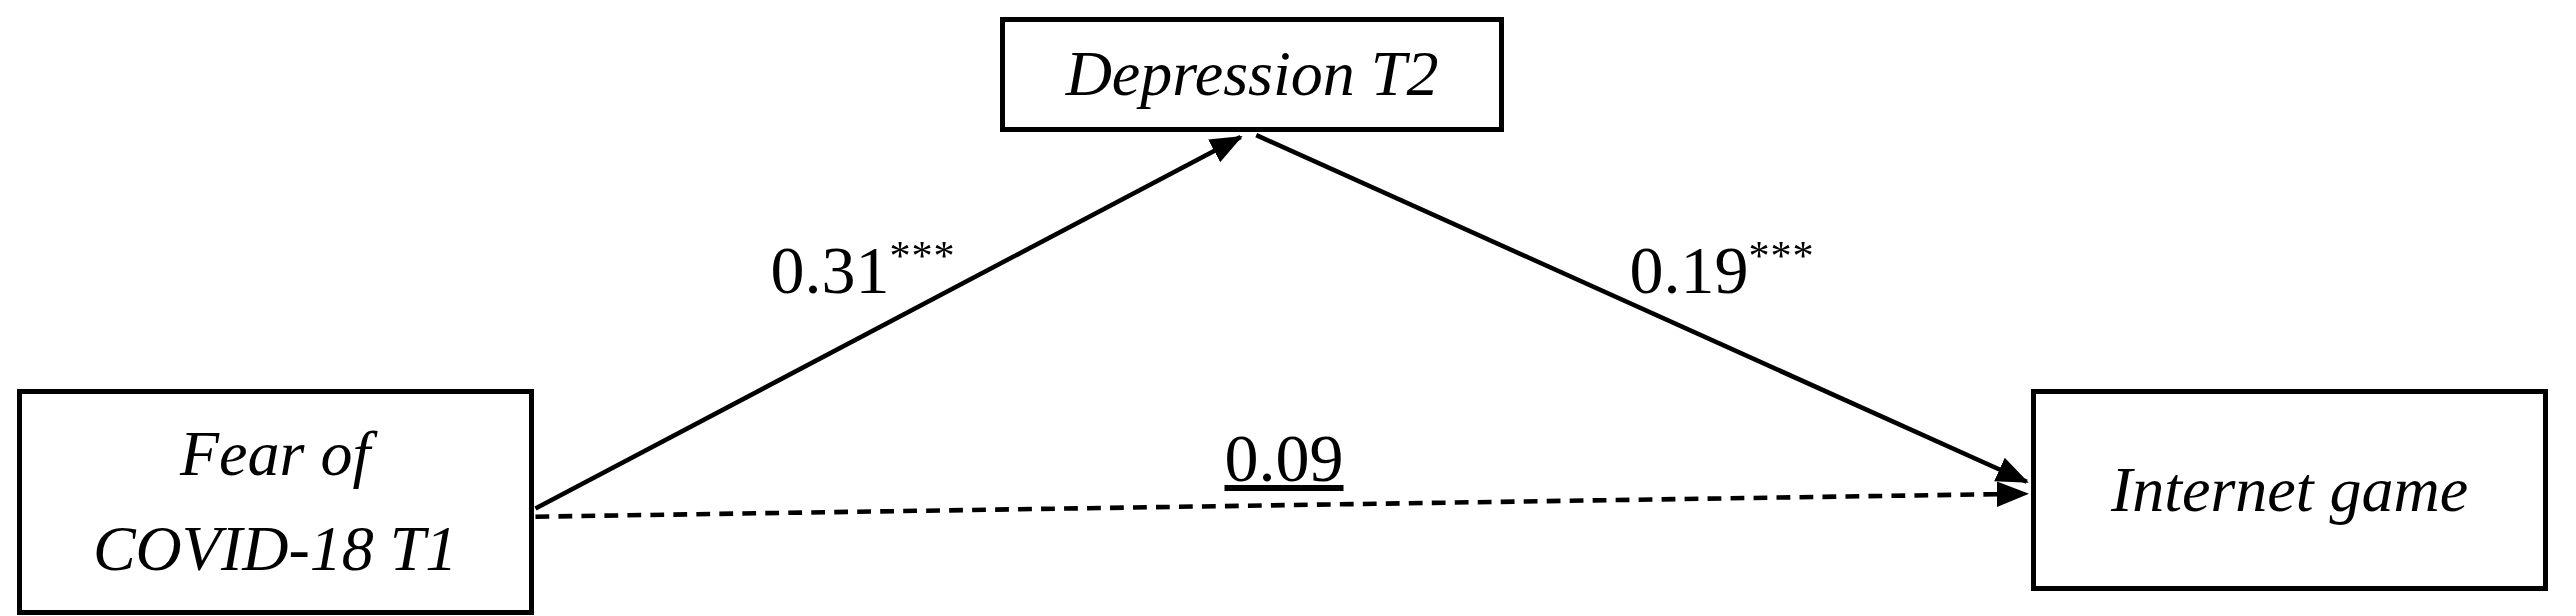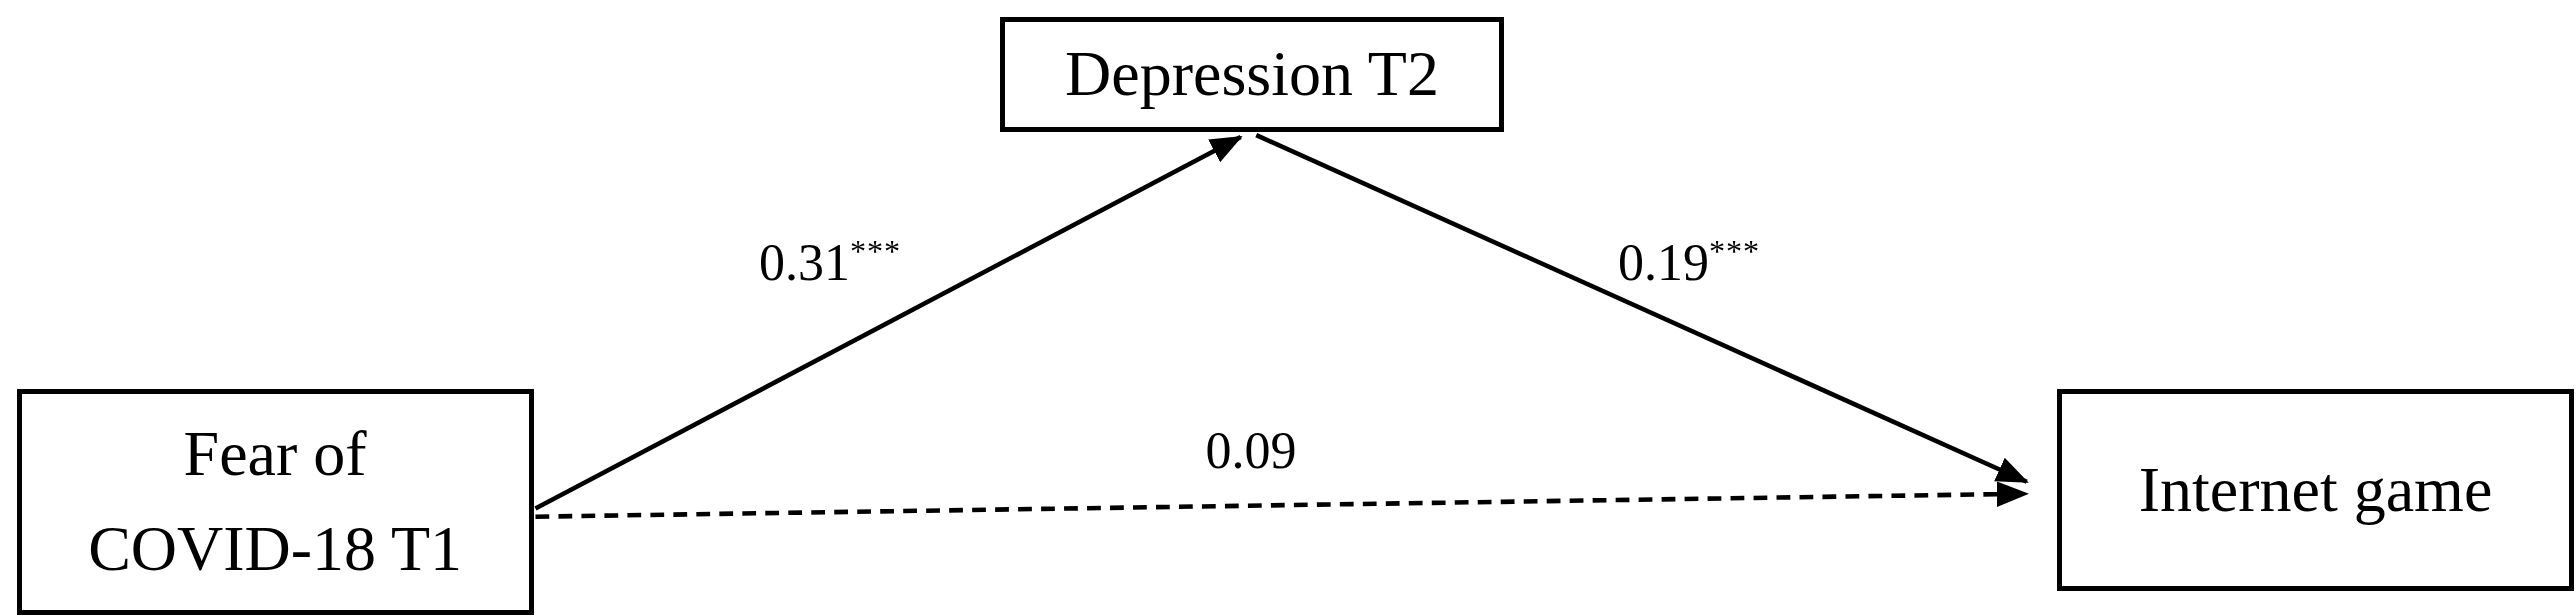--- a/index.html
+++ b/index.html
@@ -28,55 +28,56 @@
     box-sizing: border-box;
     border: 5.5px solid #000000;
     background: #ffffff;
     display: flex;
     flex-direction: column;
     align-items: center;
     justify-content: center;
     text-align: center;
     font-size: 64px;
     line-height: 1.48;
+    font-style: italic;
   }
   .node-fear {
     left: 16.6px;
     top: 389px;
     width: 517px;
     height: 226px;
   }
   .node-depression {
     left: 1000px;
     top: 16.6px;
     width: 504px;
     height: 115px;
   }
   .node-addiction {
     left: 2031px;
     top: 389px;
     width: 517px;
     height: 202px;
-    margin-left: 26px;
   }
   .coef-label {
     position: absolute;
-    font-size: 52px;
+    font-size: 68px;
     line-height: 1;
     white-space: nowrap;
     transform: translateX(-50%);
+    margin-left: 33px;
   }
   .coef-label sup {
     font-size: 0.62em;
     vertical-align: 0.55em;
     letter-spacing: 0.9px;
   }
   .coef-a { left: 830px;  top: 235px; }
   .coef-b { left: 1689px; top: 235px; }
-  .coef-c { left: 1251px; top: 423px; }
+  .coef-c { left: 1251px; top: 423px; text-decoration: underline; }
 </style>
 </head>
 <body>
 
 <div class="figure-canvas">
 
   <svg class="arrow-layer" viewBox="0 0 2801 670" xmlns="http://www.w3.org/2000/svg" aria-hidden="true">
     <defs>
       <marker id="arrowhead" viewBox="0 0 10 8" refX="9.3" refY="4" markerWidth="7" markerHeight="6" orient="auto-start-reverse">
         <path d="M 0 0 L 10 4 L 0 8 Z" fill="#000000"></path>

